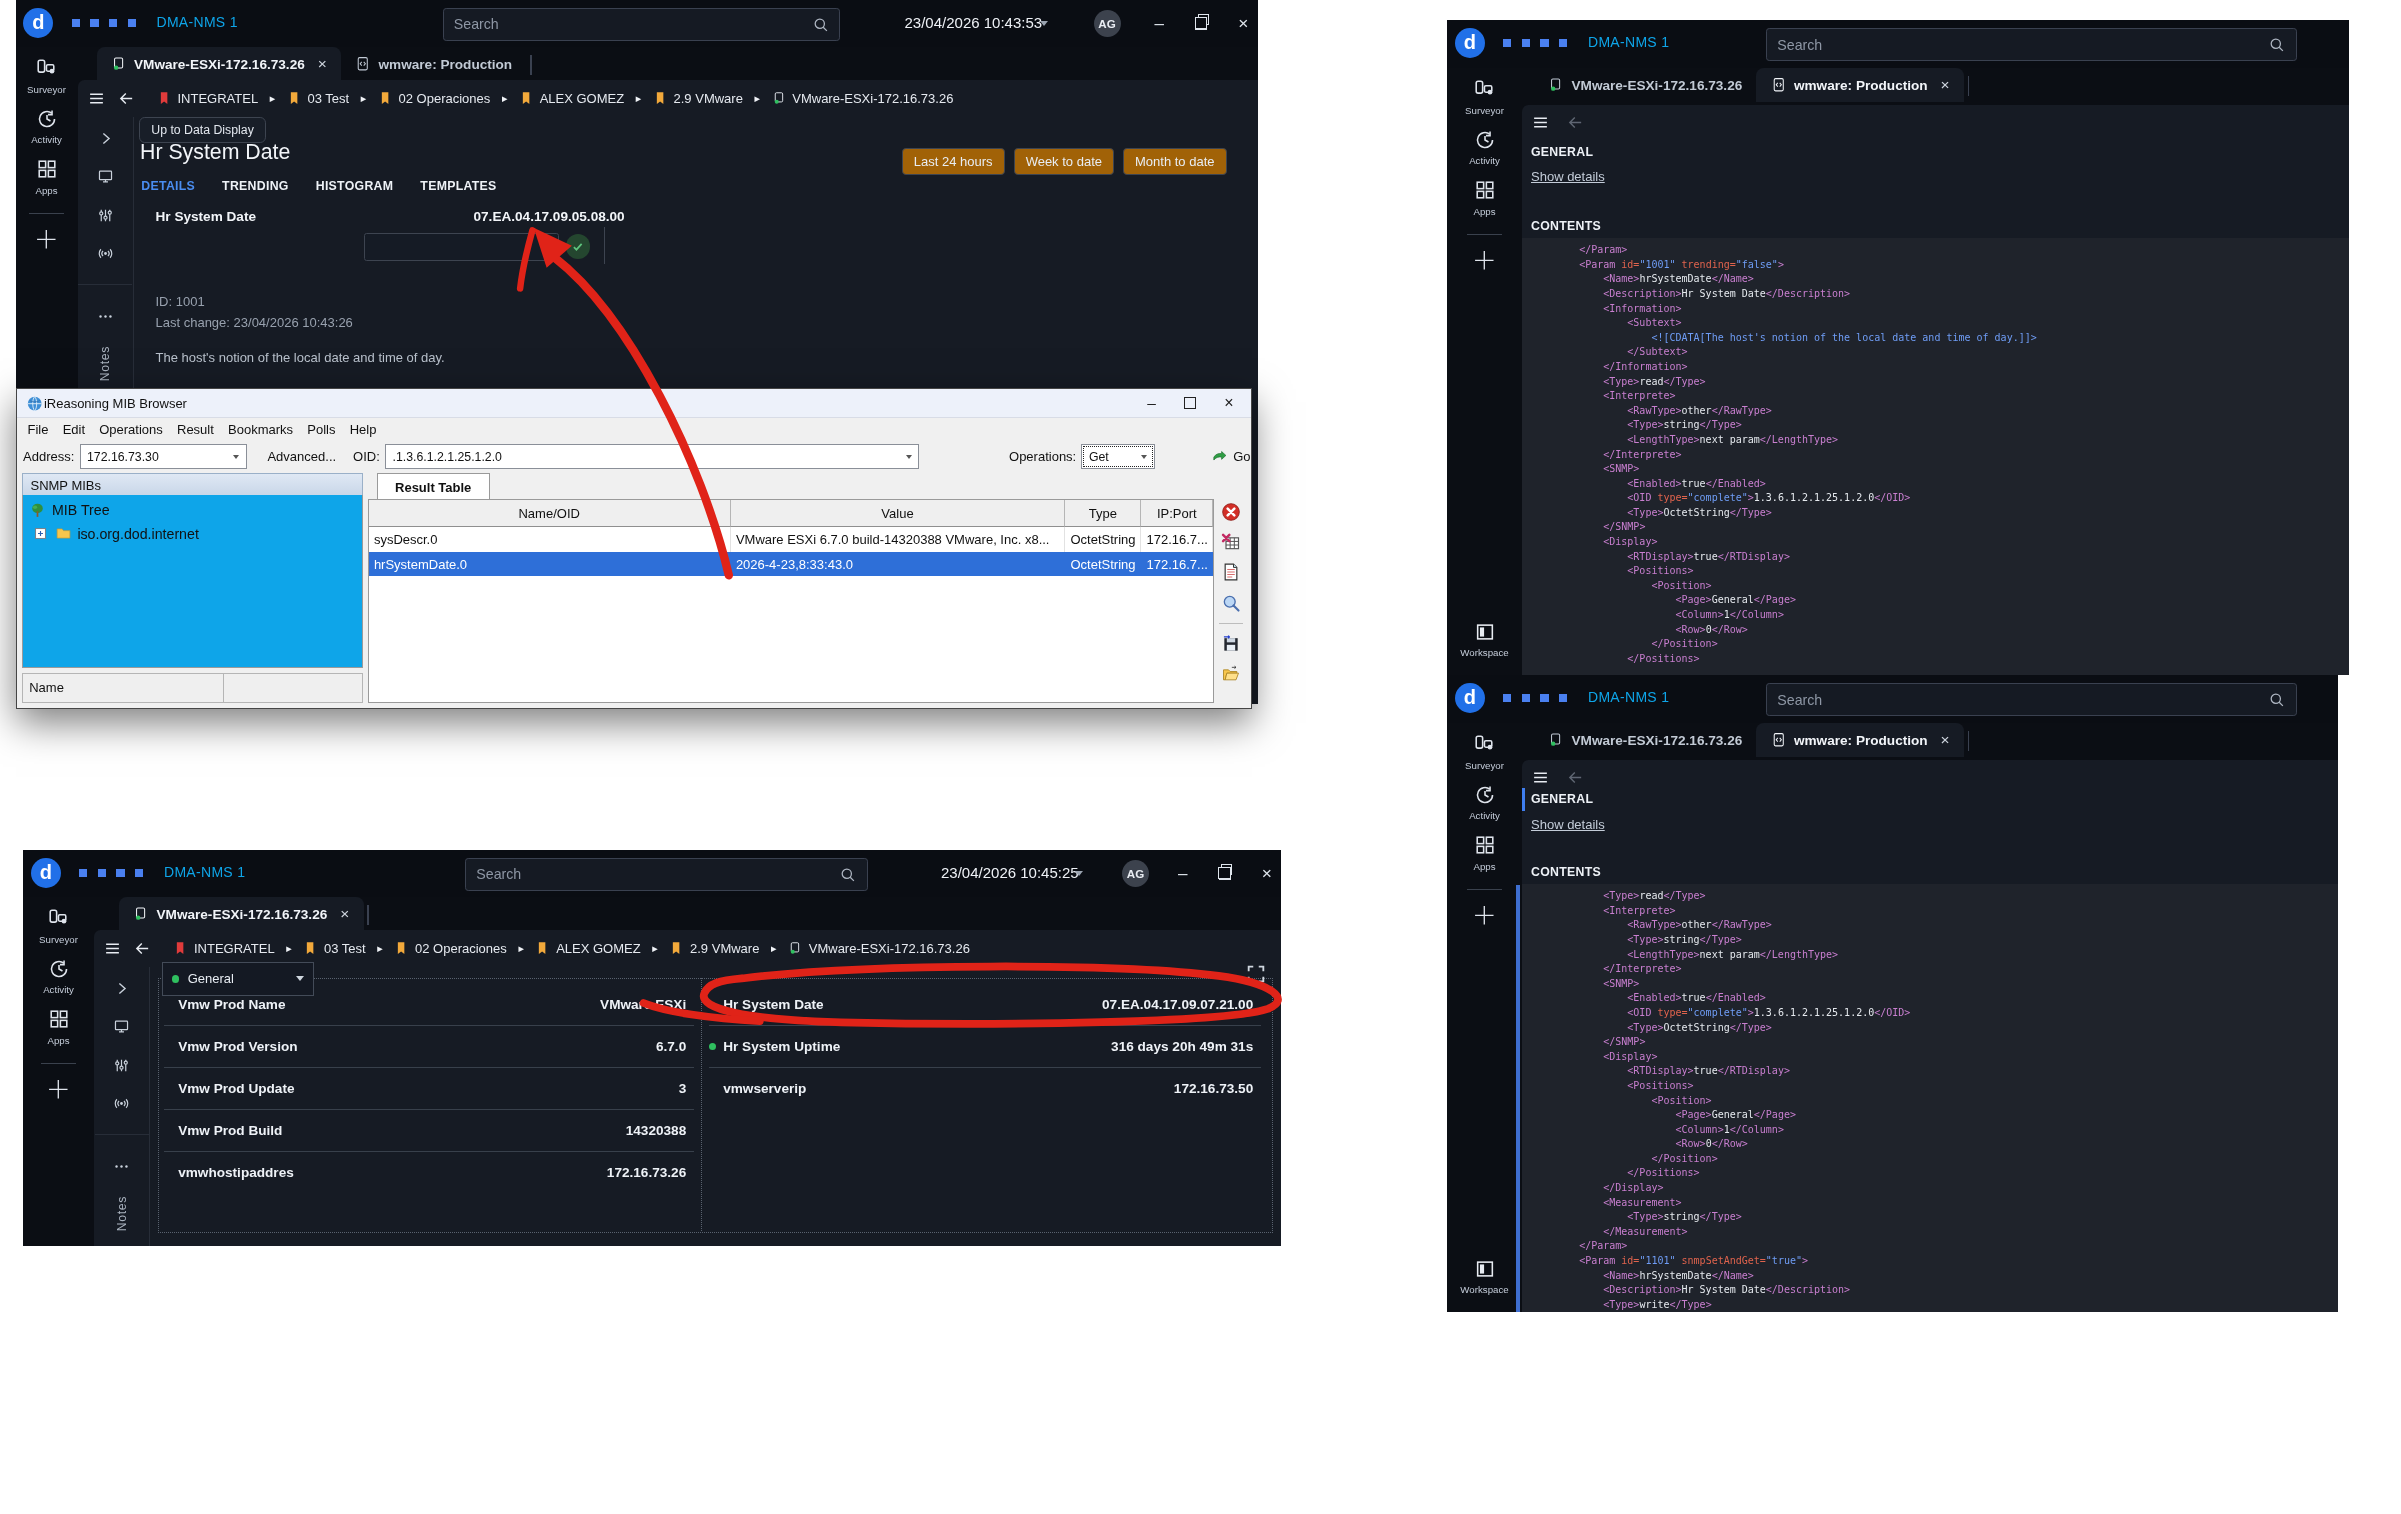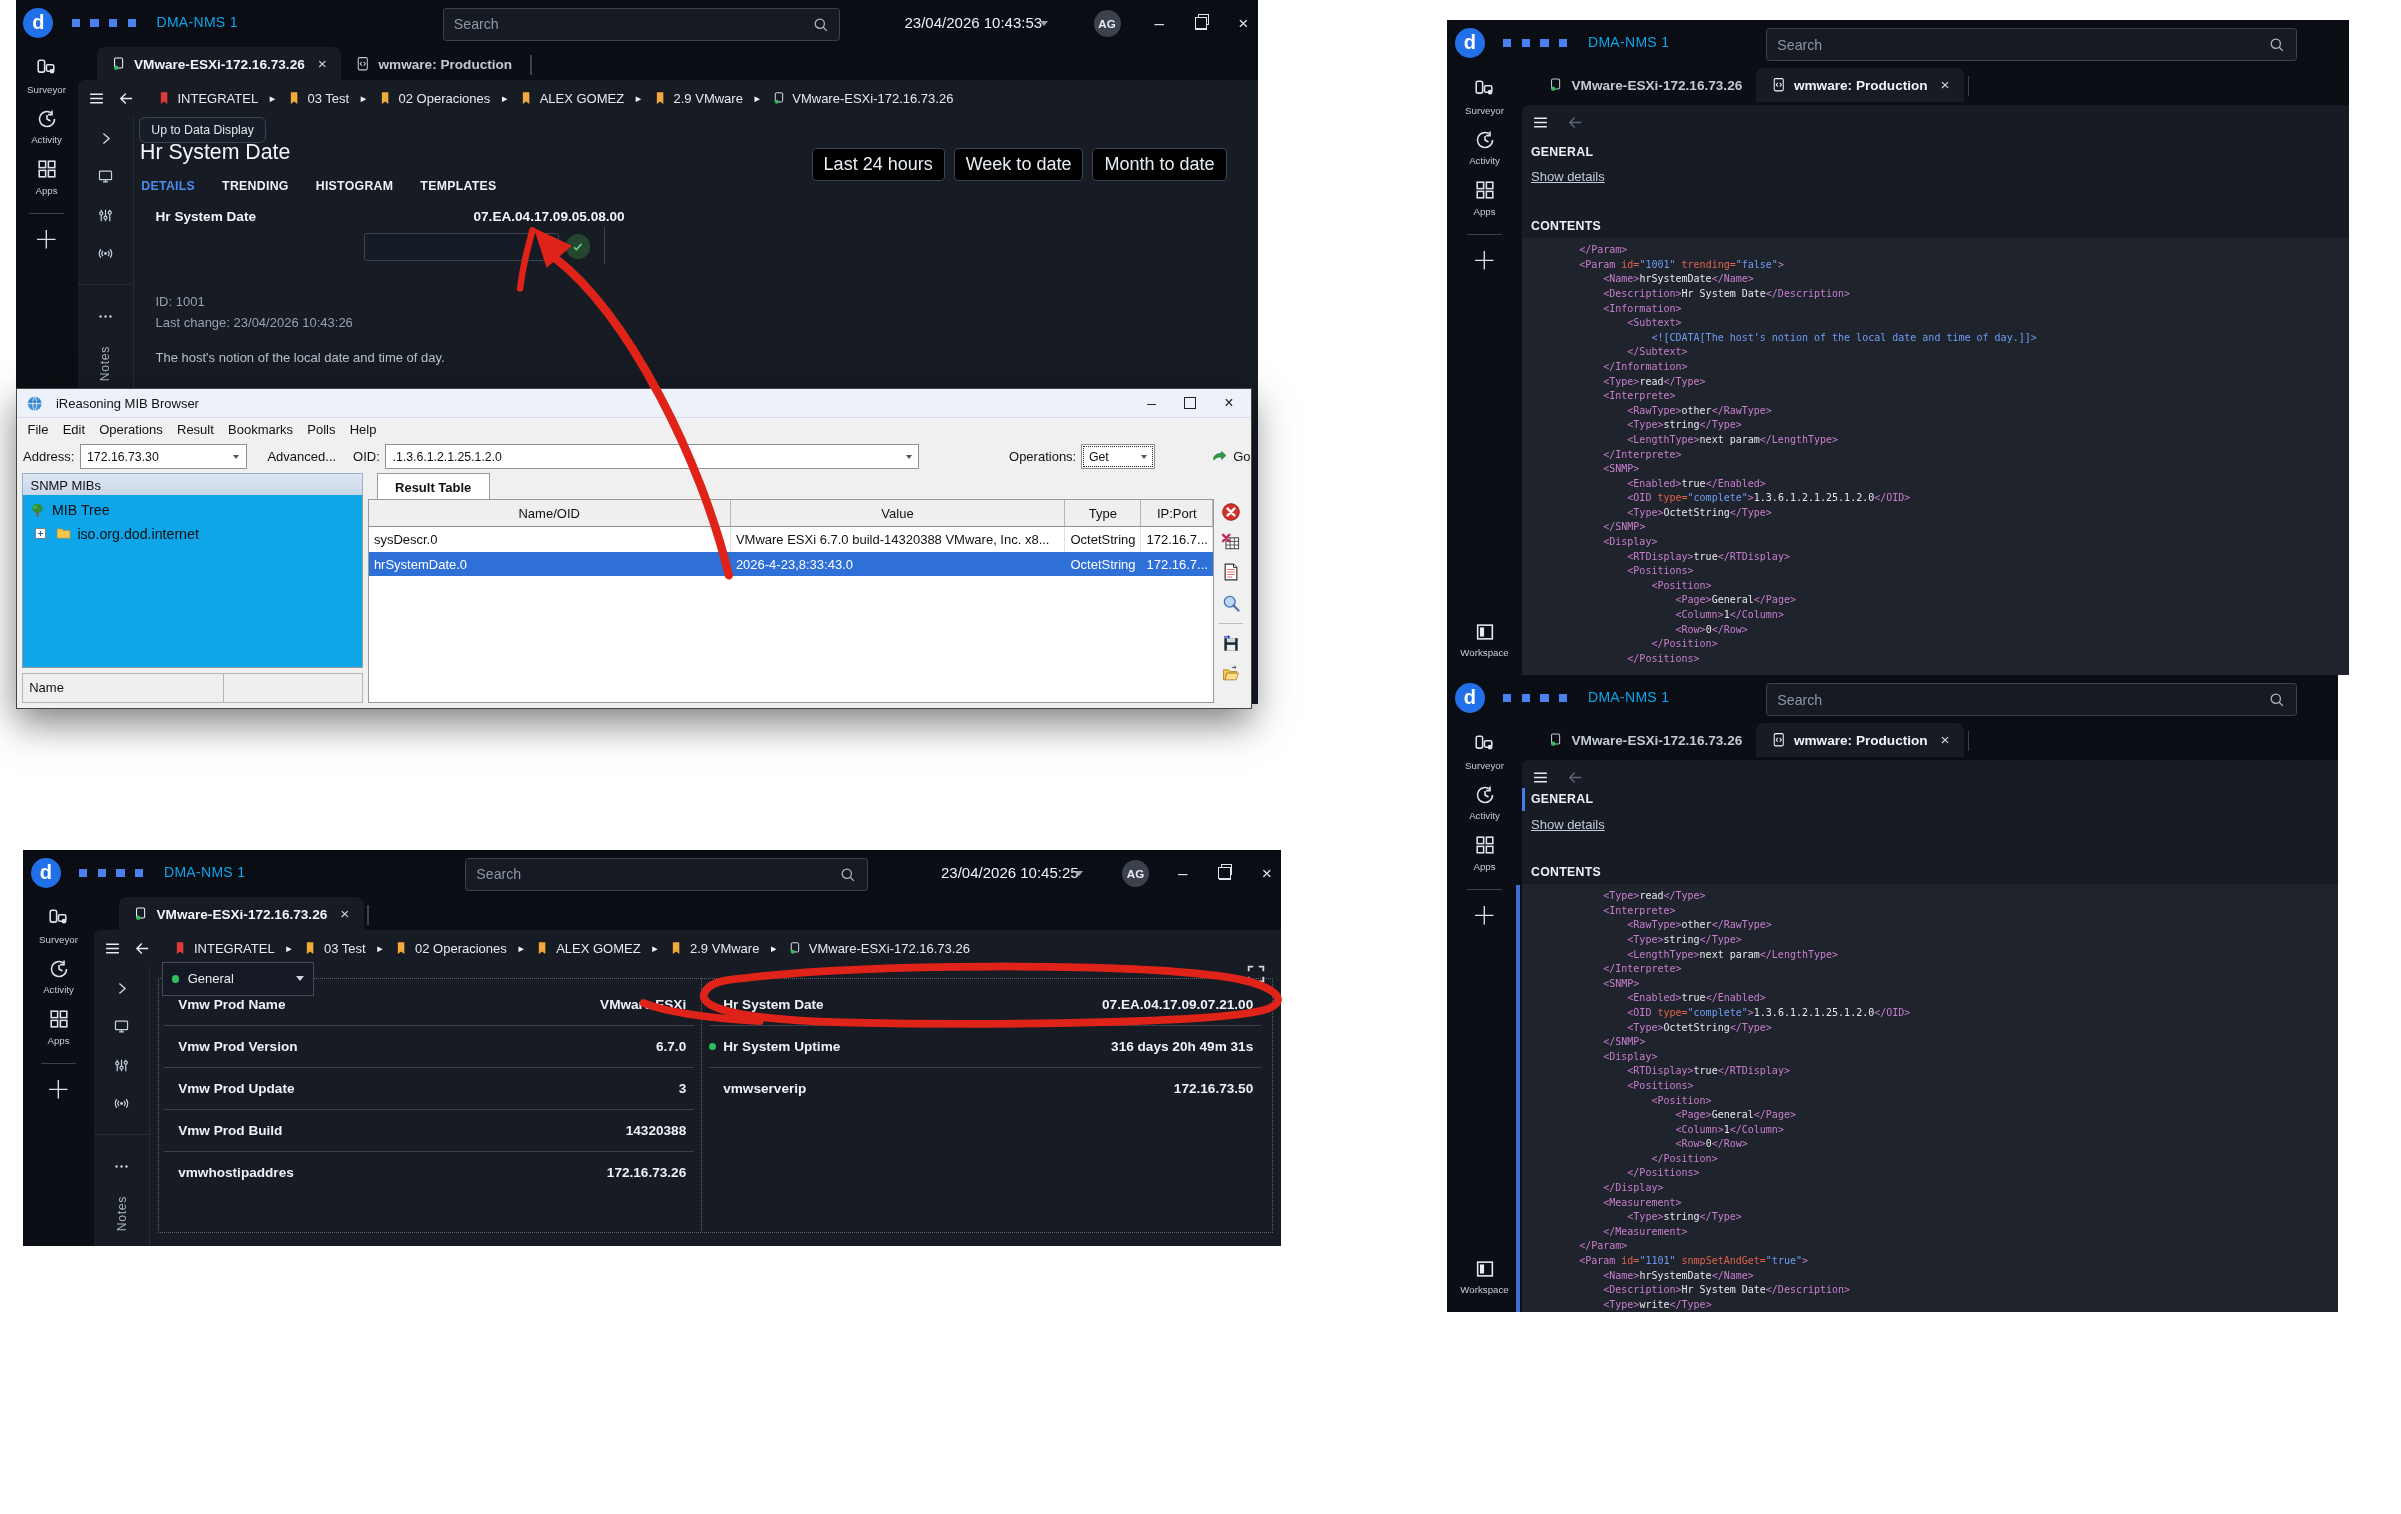--- a/index.html
+++ b/index.html
@@ -53,21 +53,21 @@
   .side-div{width:35px;height:1.3px;background:#3a414d;margin:3.9px 0 13px;}
   .side-plus .icn svg{width:24.6px;height:24.6px;}
   .side-bottom{position:absolute;bottom:17px;display:flex;flex-direction:column;align-items:center;gap:4.5px;}
   .side-bottom .icn svg{width:22px;height:22px;}
 
   
   .contentA{position:absolute;left:56px;top:37px;right:0;bottom:0;}
   .upbtn{position:absolute;left:5.2px;top:0px;padding:5.2px 11.6px;font-size:12.3px;border:0.6px solid #3d4450;border-radius:5.8px;color:#e2e7ee;background:#181e28;}
   .pagetitle{position:absolute;left:6.5px;top:23px;font-size:21.3px;font-weight:400;color:#f2f5f9;}
   .ranges{position:absolute;right:31px;top:31px;display:flex;gap:9px;}
-  .rangebtn{padding:5.2px 11px;font-size:18px;border:0.6px solid #3d4450;border-radius:3.9px;color:#e8edf3;background:#000000;}
+  .rangebtn{padding:5.2px 11px;font-size:13px;border:0.6px solid #3d4450;border-radius:3.9px;color:#e8edf3;background:#a16207;}
   .subtabs{position:absolute;left:7.8px;top:62px;display:flex;gap:27px;font-size:12.3px;font-weight:bold;color:#eef2f7;letter-spacing:0.3px;}
   .subtab.active{color:#4a8df0;}
   .dlabel{position:absolute;left:22px;top:92px;font-size:13.6px;font-weight:bold;color:#f2f5f9;}
   .dvalue{position:absolute;left:340px;top:92px;font-size:13.6px;font-weight:bold;color:#f2f5f9;}
   .dinput{position:absolute;left:230px;top:116px;width:193px;height:26px;border:0.6px solid #3d4450;border-radius:2.6px;background:#151b25;}
   .dcheck{position:absolute;left:432px;top:117px;width:24.6px;height:24.6px;border-radius:50%;background:#24462f;display:flex;align-items:center;justify-content:center;}
   .dcheck svg{width:15.5px;height:15.5px;}
   .dvline{position:absolute;left:470px;top:110px;width:1.3px;height:37px;background:#3d4450;}
   .did,.dlast{position:absolute;left:22px;font-size:13px;color:#98a1ae;}
   .did{top:177px;} .dlast{top:198px;}
@@ -97,21 +97,21 @@
   .showdet{position:absolute;left:9px;font-size:13px;color:#c3ccd8;text-decoration:underline;}
   .codebox{position:absolute;left:0;right:0;bottom:0;background:#1f232b;}
   pre.code{margin:0;padding:5.2px 0 0 9px;font-family:"DejaVu Sans Mono",monospace;font-size:10px;line-height:14.6px;color:#e6eaef;}
   .x-tag{color:#c97fd0;} .x-attr{color:#e0634d;} .x-val{color:#6f9df6;} .x-cdata{color:#6f9df6;text-align:right;} .x-text{color:#e6eaef;}
   .bluebar-sec{position:absolute;left:0;width:3.2px;background:#3f7ef0;}
   .e-blue{position:absolute;width:3.9px;background:#3e6ed0;z-index:3;}
 
   
   #mib{position:absolute;left:15.5px;top:388px;width:1234px;height:319px;background:#f0f0f0;border:0.6px solid #454545;
        box-shadow:0 14.2px 36px rgba(0,0,0,.5);z-index:5;color:#111;}
-  .mib-title{height:28.4px;background:#edf1fa;display:flex;align-items:center;padding:0 9px;font-size:13px;gap:13px;border-bottom:0.6px solid #d8dce6;}
+  .mib-title{height:28.4px;background:#edf1fa;display:flex;align-items:center;padding:0 9px;font-size:13px;gap:1px;border-bottom:0.6px solid #d8dce6;}
   .mib-title .icn svg{width:17.4px;height:17.4px;}
   .mib-btns{margin-left:auto;display:flex;align-items:center;gap:28.4px;color:#222;padding-right:7.8px;}
   .mib-btns .mmin{font-size:15.5px;}
   .mib-btns .mmax{width:9.7px;height:9.7px;border:1px solid #222;}
   .mib-btns .mclose{font-size:16px;}
   .mib-menu{height:23px;display:flex;align-items:center;padding-left:3.9px;font-size:13px;}
   .mitem{padding:1.9px 7.1px;}
   .mib-addr{height:31px;display:flex;align-items:center;padding-left:6.5px;font-size:13px;}
   .combo{height:23px;background:#fff;border:0.6px solid #8a8f98;display:flex;align-items:center;padding:0 6.5px;font-size:12.3px;}
   .combo .ca{margin-left:auto;width:0;height:0;border-left:3.9px solid transparent;border-right:3.9px solid transparent;border-top:4.5px solid #555;}

